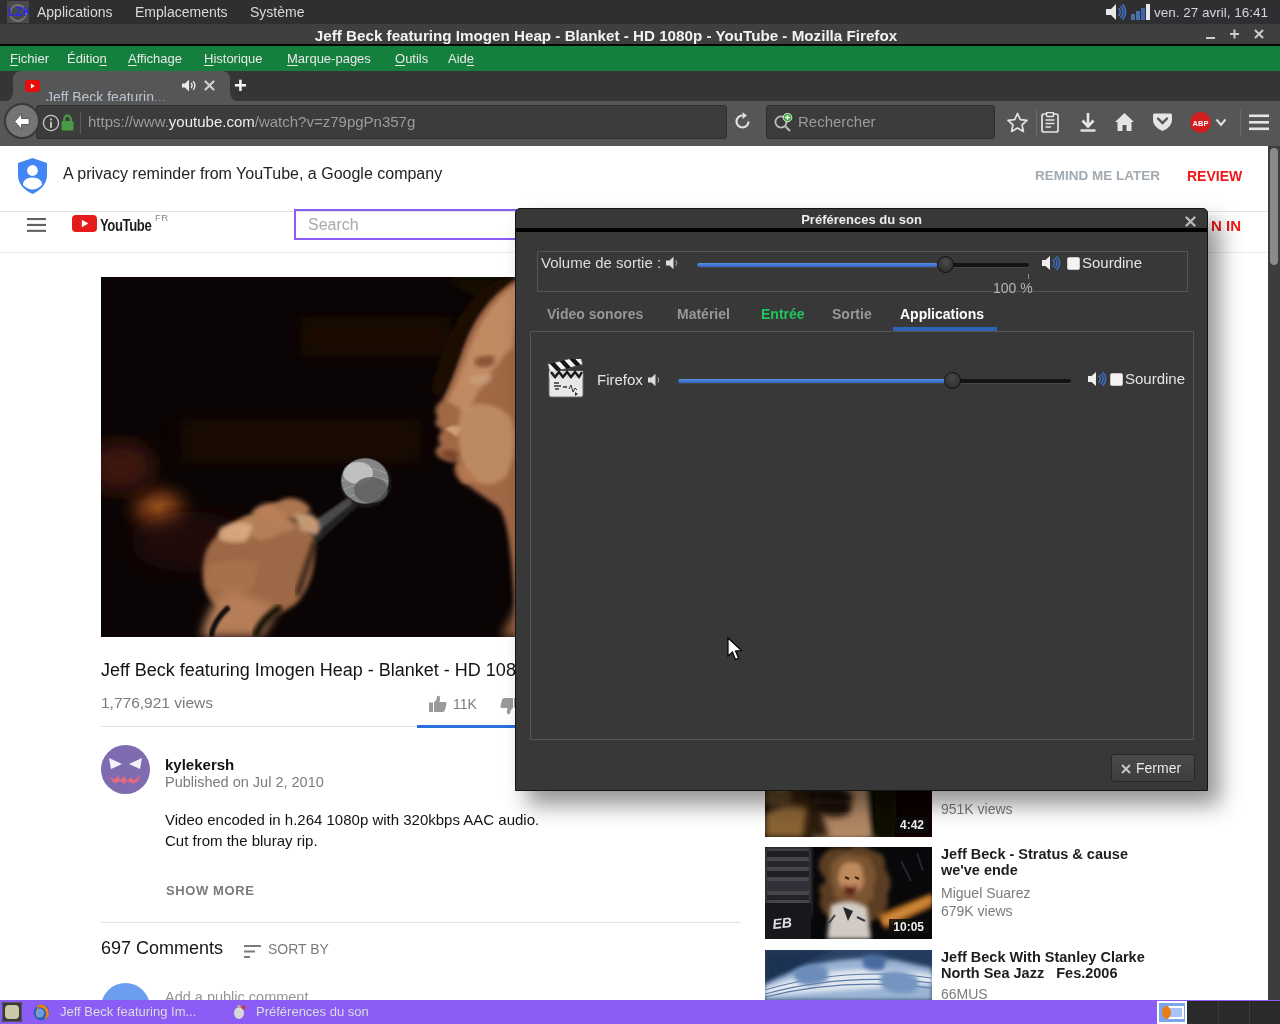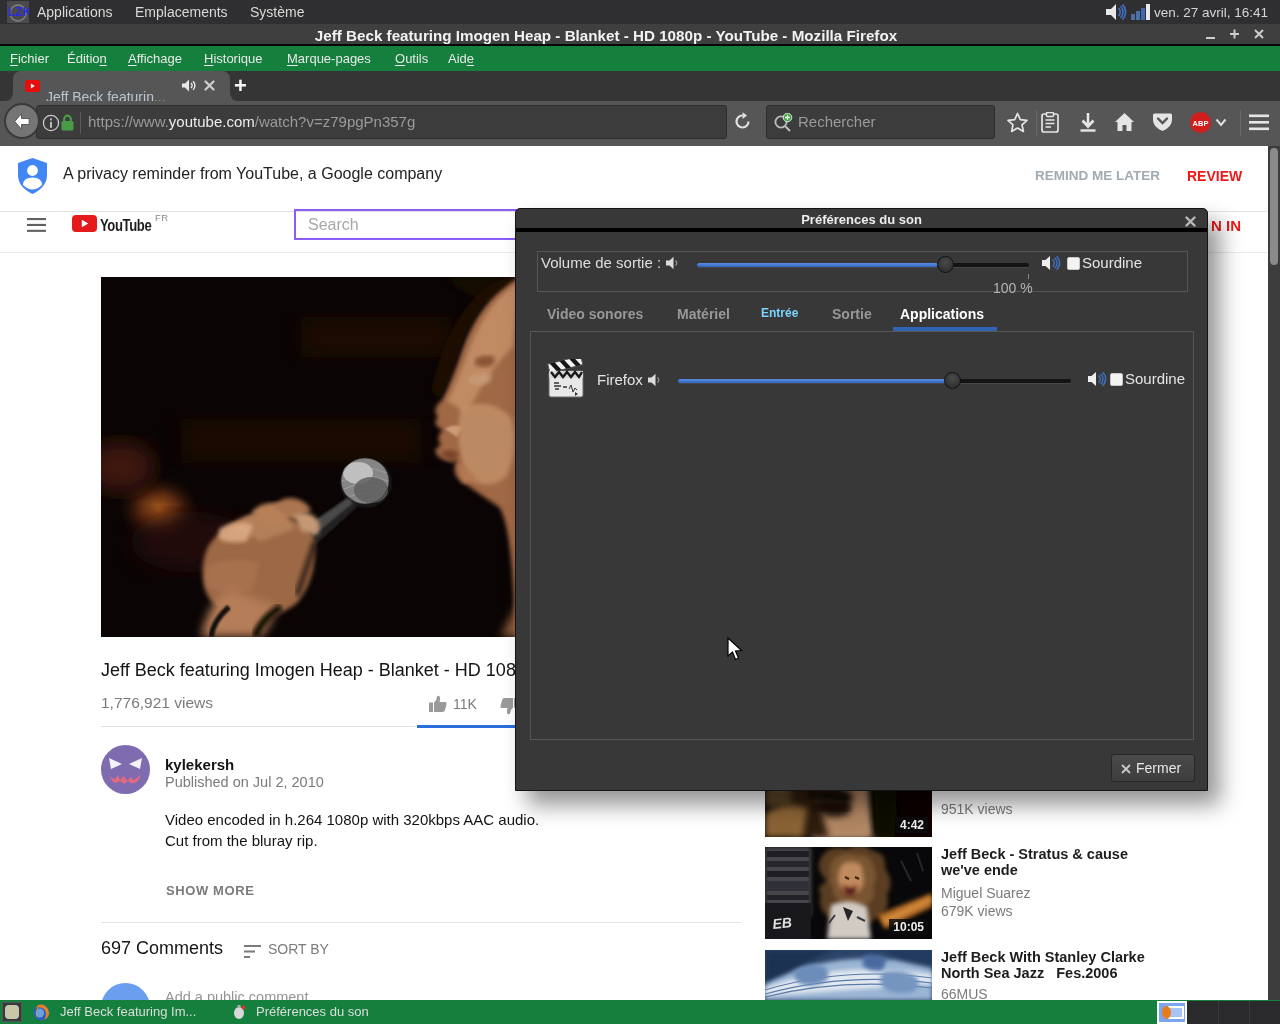--- a/index.html
+++ b/index.html
@@ -35,21 +35,21 @@
 #video { position:absolute; left:101px; top:131px; width:640px; height:360px; background:#050302; overflow:hidden; }
 
 #dialog { left:515px; top:208px; width:693px; height:583px; background:#383838; border:1px solid #141414; border-radius:5px 5px 0 0; box-shadow:12px 14px 22px rgba(0,0,0,0.42); }
 #dlg-sep { position:absolute; left:0; top:19px; width:100%; height:4px; background:#000; }
 .frame { position:absolute; border:1px solid #555553; }
 .slider-track { position:absolute; height:4px; background:#141414; border-radius:2px; box-shadow:0 1px 0 rgba(255,255,255,0.08); }
 .slider-fill { position:absolute; height:4px; background:linear-gradient(#5c8fe0,#2f63c4); border-radius:2px; }
 .slider-handle { position:absolute; width:17px; height:17px; border-radius:50%; background:radial-gradient(circle at 50% 35%, #4a4a4a, #272727); border:1px solid #111; }
 .checkbox { position:absolute; width:13px; height:13px; background:#f3f3f3; border-radius:2px; border:1px solid #c8c8c8; }
 
-#taskbar { left:0; top:1000px; width:1280px; height:24px; background:#15803d; color:#dcdcdc; font-size:13px; }
+#taskbar { left:0; top:1000px; width:1280px; height:24px; background:#8b5cf6; color:#dcdcdc; font-size:13px; }
 </style>
 </head>
 <body>
 <div id="stage">
 
 <div id="panel" class="abs">
   <svg class="abs" style="left:7px;top:1px;" width="22" height="22">
     <rect x="0" y="0" width="22" height="22" fill="#4a4a4c"></rect>
     <circle cx="11" cy="12" r="8" fill="none" stroke="#777" stroke-width="2"></circle>
     <text x="1" y="15" font-size="12" font-weight="bold" fill="#2a2ae0" font-family="Liberation Sans">LZK</text>
@@ -429,21 +429,21 @@
     <path d="M1 5 L4.5 5 L9 1 L9 15 L4.5 11 L1 11 Z" fill="#efefef"></path>
     <path d="M11.5 4.5 A4.2 4.2 0 0 1 11.5 11.5" fill="none" stroke="#3f6fc0" stroke-width="1.5"></path>
     <path d="M13.5 2.8 A6.6 6.6 0 0 1 13.5 13.2" fill="none" stroke="#3f6fc0" stroke-width="1.5"></path>
     <path d="M15.5 1.2 A9 9 0 0 1 15.5 14.8" fill="none" stroke="#3f6fc0" stroke-width="1.5"></path>
   </svg>
   <div class="checkbox" style="left:551px;top:48px;"></div>
   <span class="abs" style="left:566px;top:45px;font-size:15px;color:#e4e4e4;">Sourdine</span>
 
   <span class="abs" style="left:31px;top:97px;font-size:14px;font-weight:bold;color:#989898;">Video sonores</span>
   <span class="abs" style="left:161px;top:97px;font-size:14px;font-weight:bold;color:#989898;">Matériel</span>
-  <span class="abs" style="left:245px;top:97px;font-size:12px;font-weight:bold;color:#7dd3fc;">Entrée</span>
+  <span class="abs" style="left:245px;top:97px;font-size:14px;font-weight:bold;color:#22c55e;">Entrée</span>
   <span class="abs" style="left:316px;top:97px;font-size:14px;font-weight:bold;color:#989898;">Sortie</span>
   <span class="abs" style="left:384px;top:97px;font-size:14px;font-weight:bold;color:#ffffff;">Applications</span>
   <div class="abs" style="left:377px;top:118px;width:104px;height:4px;background:#2f63b4;"></div>
   <div class="frame" style="left:14px;top:122px;width:664px;height:409px;"></div>
 
   <svg class="abs" style="left:31px;top:150px;" width="42" height="42" viewBox="0 0 42 42">
     <rect x="2" y="12" width="34" height="26" rx="2" fill="#e8e8e8" stroke="#6a6a6a"></rect>
     <g transform="rotate(-14 6 14)">
       <rect x="3" y="4" width="34" height="9" fill="#f2f2f2" stroke="#555"></rect>
       <path d="M5 4 L10 13 L15 13 L10 4 Z M15 4 L20 13 L25 13 L20 4 Z M25 4 L30 13 L35 13 L30 4 Z" fill="#161616"></path>

